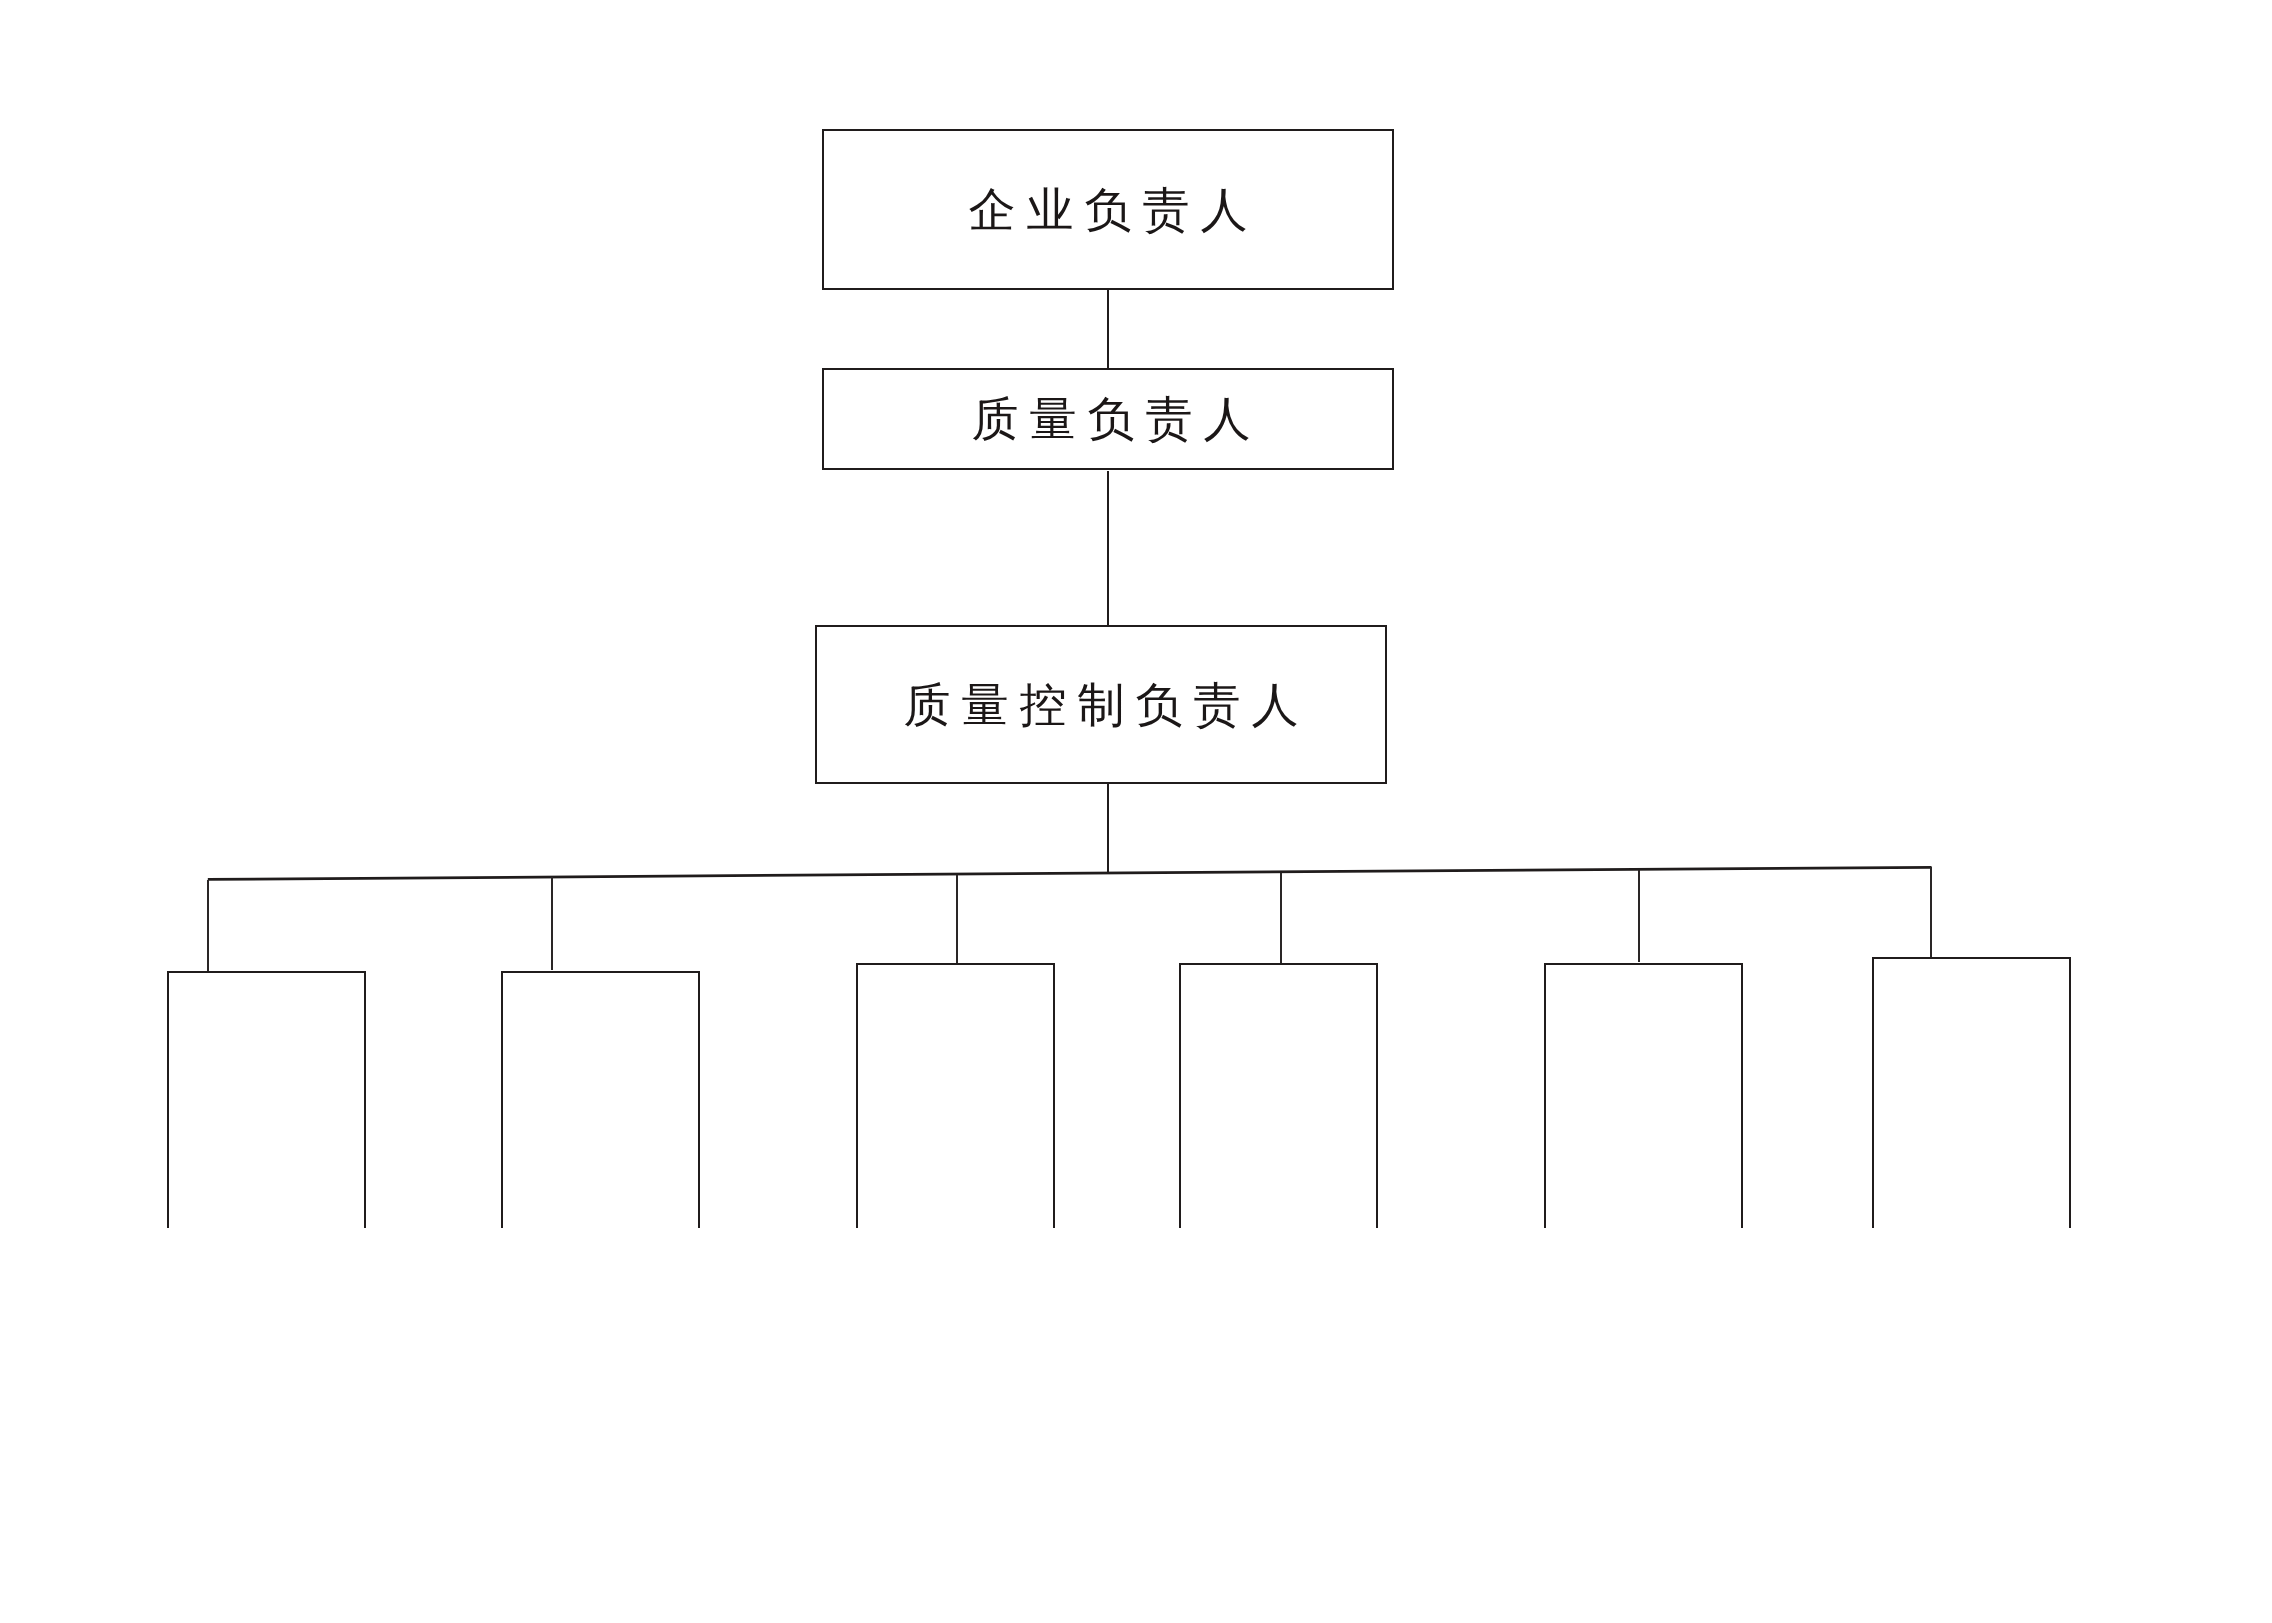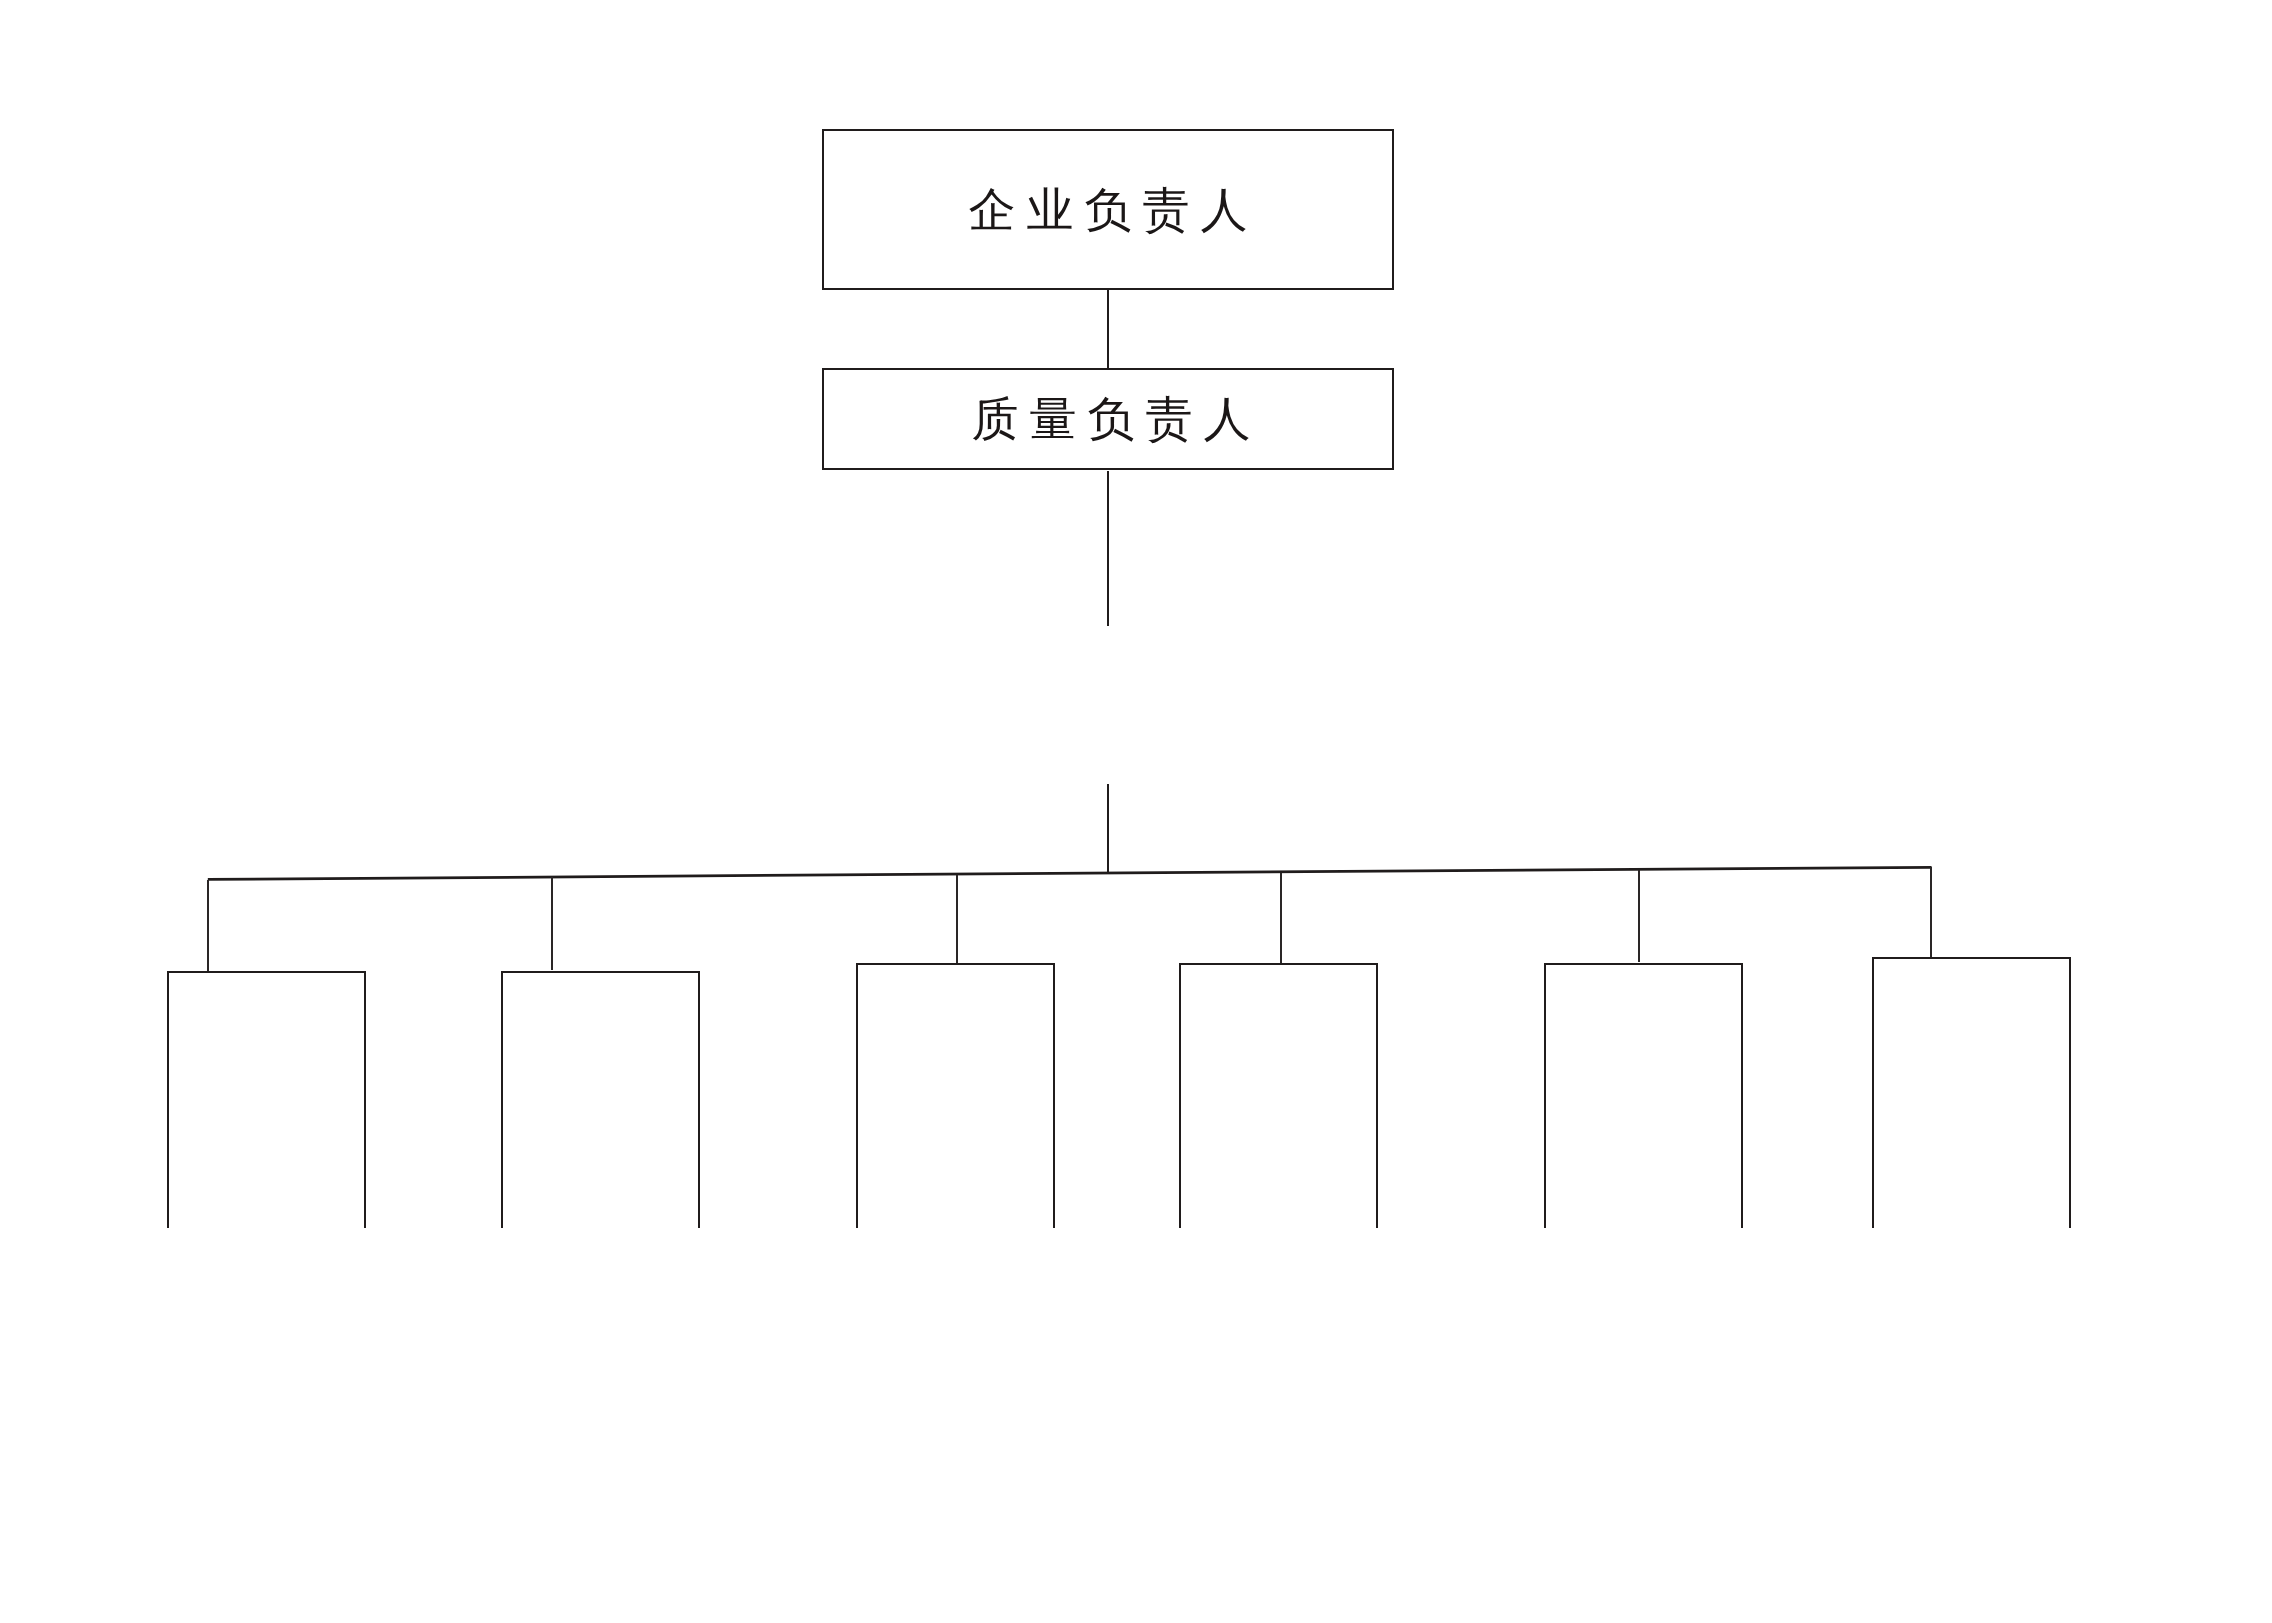--- a/index.html
+++ b/index.html
@@ -84,20 +84,23 @@
   </div>
 
   <div class="conn-v" style="left:1107px; top:289px; height:80px;"></div>
 
   <div class="node top" style="left:822px; top:368px; width:572px; height:102px;padding-left:6px;">
     <span class="label-h">质量负责人</span>
   </div>
 
   <div class="conn-v" style="left:1107px; top:471px; height:155px;"></div>
 
+  <div class="node top" style="left:815px; top:625px; width:572px; height:159px;">
+    <span class="label-h">质量控制负责人</span>
+  </div>
 
   <div class="conn-v" style="left:1107px; top:784px; height:89px;"></div>
 
   <svg class="bus" viewBox="0 0 4134 2953" preserveAspectRatio="none">
     <line x1="378" y1="1600" x2="3513" y2="1578"></line>
   </svg>
 
   <div class="conn-v thin" style="left:207px; top:880px; height:91px;"></div>
   <div class="conn-v thin" style="left:551px; top:877px; height:93px;"></div>
   <div class="conn-v thin" style="left:956px; top:875px; height:88px;"></div>

